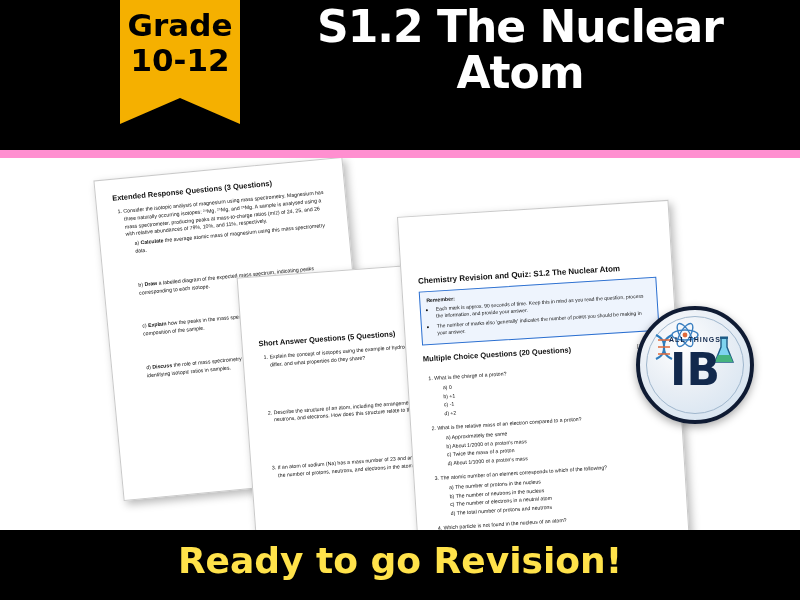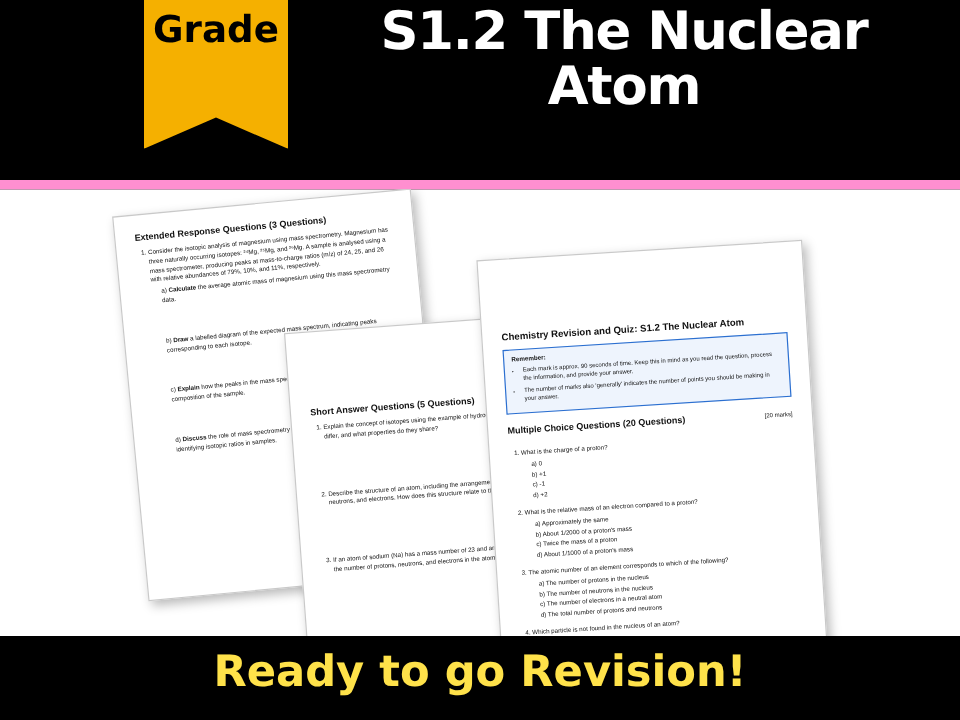--- a/index.html
+++ b/index.html
@@ -194,20 +194,21 @@
   }
 </style>
 </head>
 <body>
 
 <div class="poster">
 
   <div class="header">
     <div class="grade-banner">
       <div>Grade</div>
+      <div>10-12</div>
     </div>
     <div class="title">S1.2 The Nuclear Atom</div>
   </div>
 
   <div class="divider"></div>
 
   <div class="body-area">
 
     <div class="sheet sheet-1">
       <h3>Extended Response Questions (3 Questions)</h3>
@@ -303,19 +304,39 @@
           <span>Which particle is not found in the nucleus of an atom?</span>
           <ol class="sub">
             <li>a) Proton</li>
             <li>b) Neutron</li>
 
           </ol>
         </li>
       </ol>
     </div>
 
+    <div class="logo">
+      <div class="ring"></div>
+      <svg class="dna" viewBox="0 0 26 34">
+        <path d="M4 1 C20 9, 4 17, 20 25 M20 1 C4 9, 20 17, 4 25" stroke="#2f7dbd" stroke-width="2" fill="none"></path>
+        <path d="M6 6 H18 M6 13 H18 M6 20 H18" stroke="#e06a3b" stroke-width="1.6"></path>
+      </svg>
+      <svg class="atom" viewBox="0 0 30 26">
+        <ellipse cx="15" cy="13" rx="13" ry="5" stroke="#3a7fc0" stroke-width="1.4" fill="none"></ellipse>
+        <ellipse cx="15" cy="13" rx="13" ry="5" stroke="#3a7fc0" stroke-width="1.4" fill="none" transform="rotate(60 15 13)"></ellipse>
+        <ellipse cx="15" cy="13" rx="13" ry="5" stroke="#3a7fc0" stroke-width="1.4" fill="none" transform="rotate(-60 15 13)"></ellipse>
+        <circle cx="15" cy="13" r="2.4" fill="#e06a3b"></circle>
+      </svg>
+      <svg class="flask" viewBox="0 0 24 30">
+        <path d="M9 2 V11 L3 26 H21 L15 11 V2 Z" fill="#7fd3ef" stroke="#1d5b86" stroke-width="1.4"></path>
+        <path d="M6 19 H18 L21 26 H3 Z" fill="#46b37e"></path>
+        <rect x="8" y="0.5" width="8" height="2.4" fill="#1d5b86"></rect>
+      </svg>
+      <div class="allthings">ALL THINGS</div>
+      <div class="ib">IB</div>
+    </div>
   </div>
 
   <div class="footer">
     <div class="footer-text">Ready to go Revision!</div>
   </div>
 
 </div>
 
 </body></html>

